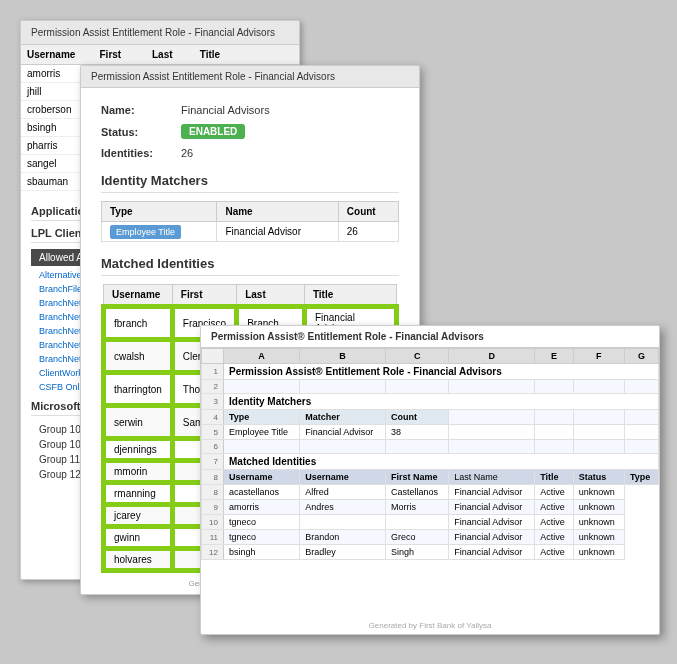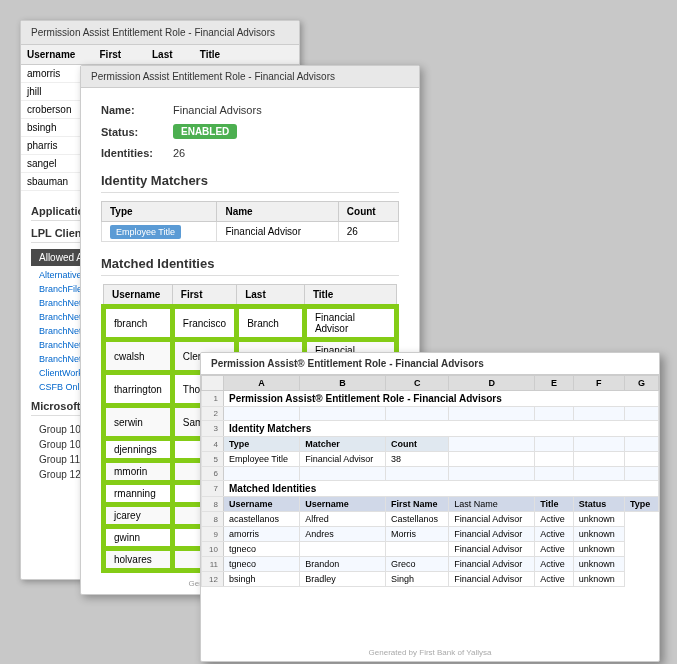--- a/index.html
+++ b/index.html
@@ -129,21 +129,21 @@
 
     .detail-row {
       display: flex;
       align-items: center;
       margin-bottom: 8px;
     }
     .detail-label {
       font-size: 11px;
       font-weight: bold;
       color: #333;
-      width: 72px;
+      width: 80px;
     }
     .detail-value {
       font-size: 11px;
       color: #333;
     }
     .status-badge {
       background: #4CAF50;
       color: #fff;
       padding: 2px 8px;
       border-radius: 3px;
@@ -211,21 +211,21 @@
       left: 0; right: 0;
       text-align: center;
       font-size: 8px;
       color: #999;
     }
 
     
     .panel-front {
       position: absolute;
       left: 200px;
-      top: 352px;
+      top: 325px;
       width: 460px;
       height: 310px;
       background: #fff;
       border: 1px solid #ccc;
       box-shadow: 4px 4px 10px rgba(0,0,0,0.35);
       border-radius: 2px;
       overflow: hidden;
     }
 
     .spreadsheet-title-bar {

